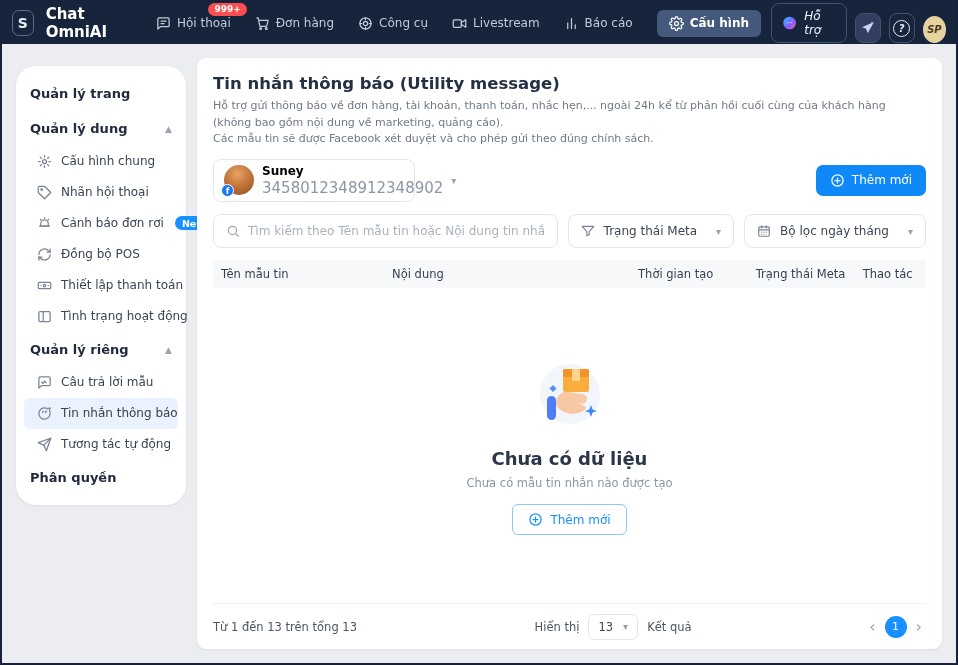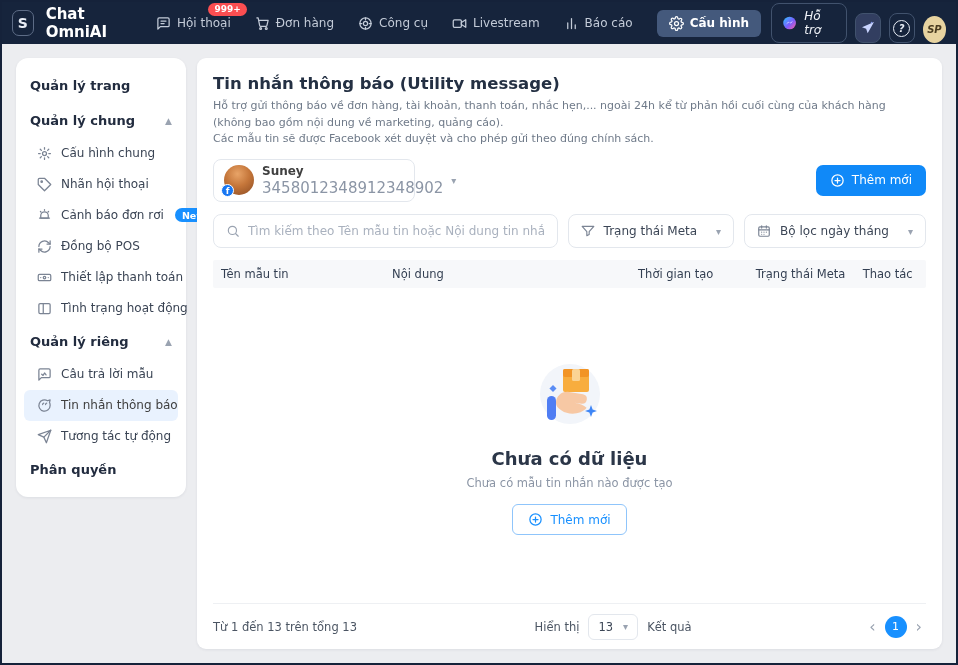--- a/index.html
+++ b/index.html
@@ -73,24 +73,24 @@
     display: grid; place-items: center;
     font-size: 10px; font-weight: bold; cursor: pointer;
   }
 
   
   .content { flex: 1; display: flex; gap: 11px; padding: 14px; overflow: hidden; }
 
   
   .sidebar {
     width: 170px; flex: 0 0 170px;
-    background: #fff; border-radius: 12px;
+    background: #fff; border-radius: 20px;
     box-shadow: 0 1px 3px rgba(20,30,60,.07);
     padding: 10px 8px; align-self: flex-start;
-    font-size: 12px; color: #3a4454;
+    font-size: 12px; color: #3a4454; margin-top: 8px;
   }
   .side-header {
     font-size: 13px; font-weight: bold; color: #222c3f;
     padding: 10px 6px; display: flex; align-items: center; justify-content: space-between;
     cursor: pointer;
   }
   .side-caret { color: #9aa3b1; font-size: 9px; }
   .side-item {
     display: flex; align-items: flex-start; gap: 9px;
     padding: 8px 6px 8px 13px; border-radius: 6px;
@@ -122,21 +122,21 @@
     width: 30px; height: 30px; border-radius: 50%; position: relative; flex: 0 0 30px;
     background: radial-gradient(circle at 45% 30%, #e8a468 0%, #c5763a 45%, #8a4a22 100%);
   }
   .fb-badge {
     position: absolute; left: -3px; bottom: -2px;
     width: 13px; height: 13px; border-radius: 50%;
     background: #1877f2; border: 1.5px solid #fff;
     color: #fff; font-size: 8.5px; font-weight: bold;
     display: grid; place-items: center; line-height: 1;
   }
-  .ps-name { font-size: 12px; font-weight: bold; color: #404040; line-height: 1.25; }
+  .ps-name { font-size: 12px; font-weight: bold; color: #000000; line-height: 1.25; }
   .ps-id { font-size: 15px; color: #8b95a5; line-height: 1.25; }
   .caret { color: #9aa3b1; font-size: 10px; margin-left: auto; }
 
   .add-btn {
     background: #1089f8; color: #fff; border: none; border-radius: 7px;
     padding: 8px 14px; font-size: 12px; font-weight: 500;
     display: flex; align-items: center; gap: 7px; cursor: pointer;
     font-family: inherit;
   }
   .add-btn svg { width: 15px; height: 15px; }
@@ -285,21 +285,21 @@
   </div>
 
   <div class="content">
 
     <div class="sidebar">
       <div class="side-header">
         <span>Quản lý trang</span>
       </div>
 
       <div class="side-header">
-        <span>Quản lý chung</span>
+        <span>Quản lý dung</span>
         <span class="side-caret">▲</span>
       </div>
       <div class="side-item">
         <svg viewBox="0 0 24 24" fill="none" stroke="currentColor" stroke-width="2" stroke-linecap="round" stroke-linejoin="round">
             <circle cx="12" cy="12" r="3.2"></circle>
             <path d="M12 2.5v2.6M12 18.9v2.6M2.5 12h2.6M18.9 12h2.6M5.2 5.2L7 7M17 17l1.8 1.8M18.8 5.2L17 7M7 17l-1.8 1.8"></path>
           </svg>
         <span>Cấu hình chung</span>
       </div>
       <div class="side-item">

